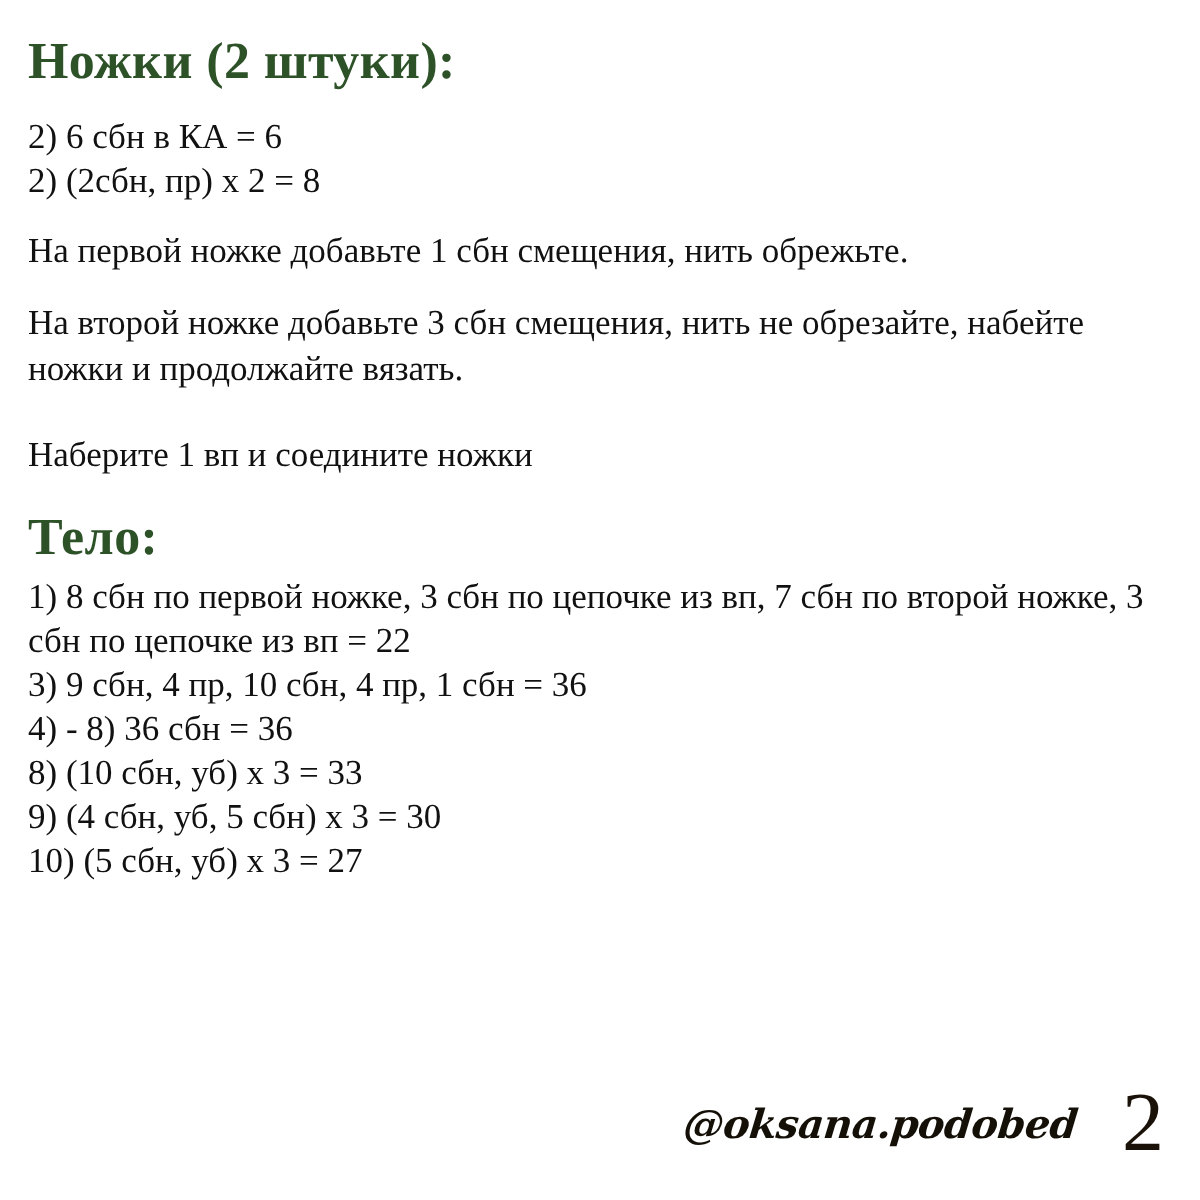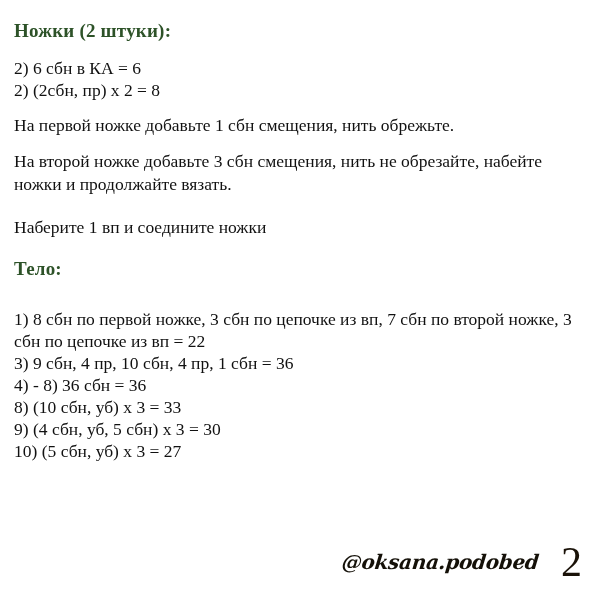--- a/index.html
+++ b/index.html
@@ -20,37 +20,37 @@
     position: relative;
     width: 600px;
     height: 600px;
     background: #ffffff;
     box-sizing: border-box;
     padding: 12px 16px 0 14px;
   }
 
   .section-heading {
     font-family: "Liberation Serif", "DejaVu Serif", serif;
-    font-size: 19px;
+    font-size: 26px;
     line-height: 34px;
     font-weight: 700;
     color: #2d5228;
     letter-spacing: 0.2px;
     margin: 0;
     white-space: nowrap;
   }
 
   .heading-legs {
     margin-top: 2px;
     margin-bottom: 9px;
   }
 
   .heading-body {
     margin-top: 4px;
-    margin-bottom: 22px;
+    margin-bottom: 1px;
   }
 
   .para {
     font-size: 17.5px;
     line-height: 23px;
     color: #111111;
     margin: 0 0 13px 0;
     max-width: 572px;
   }
 

